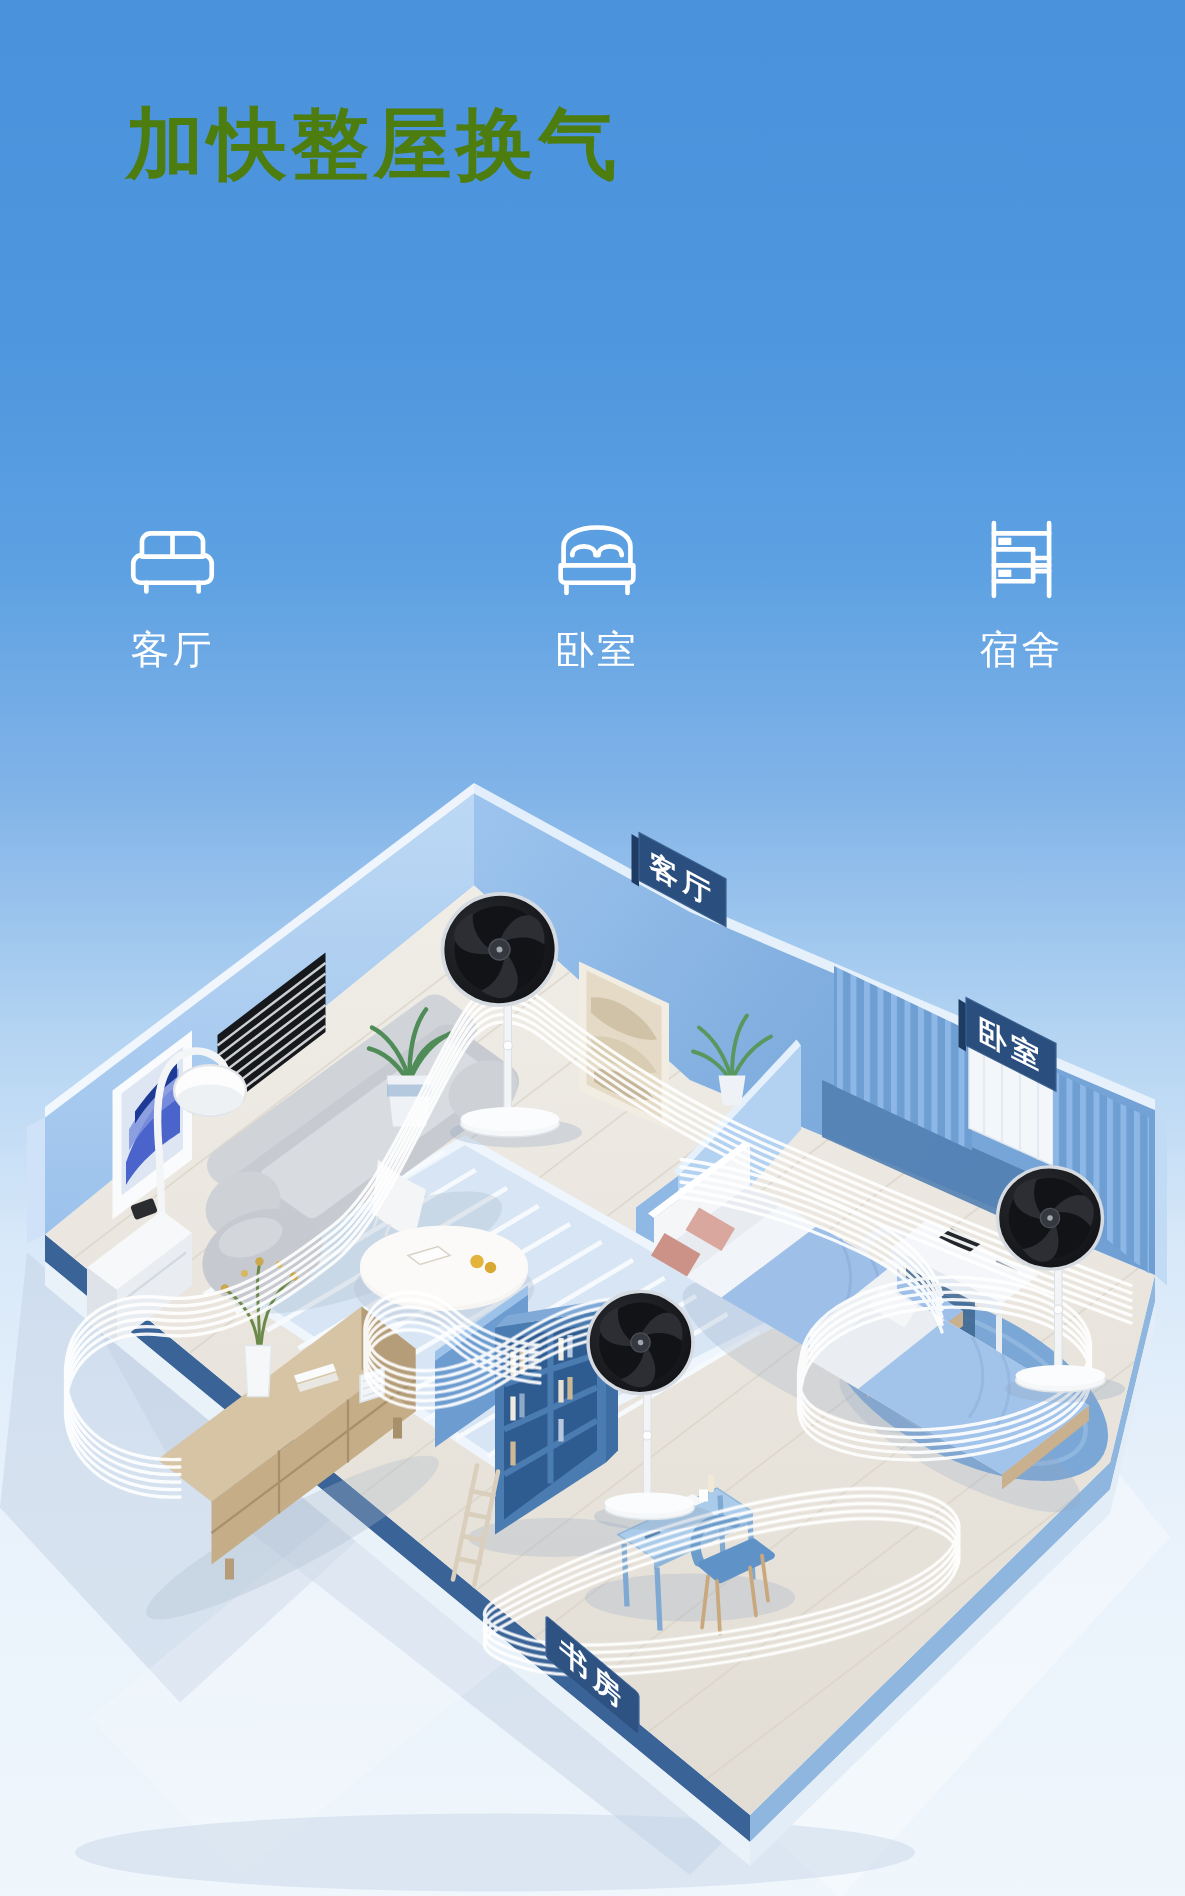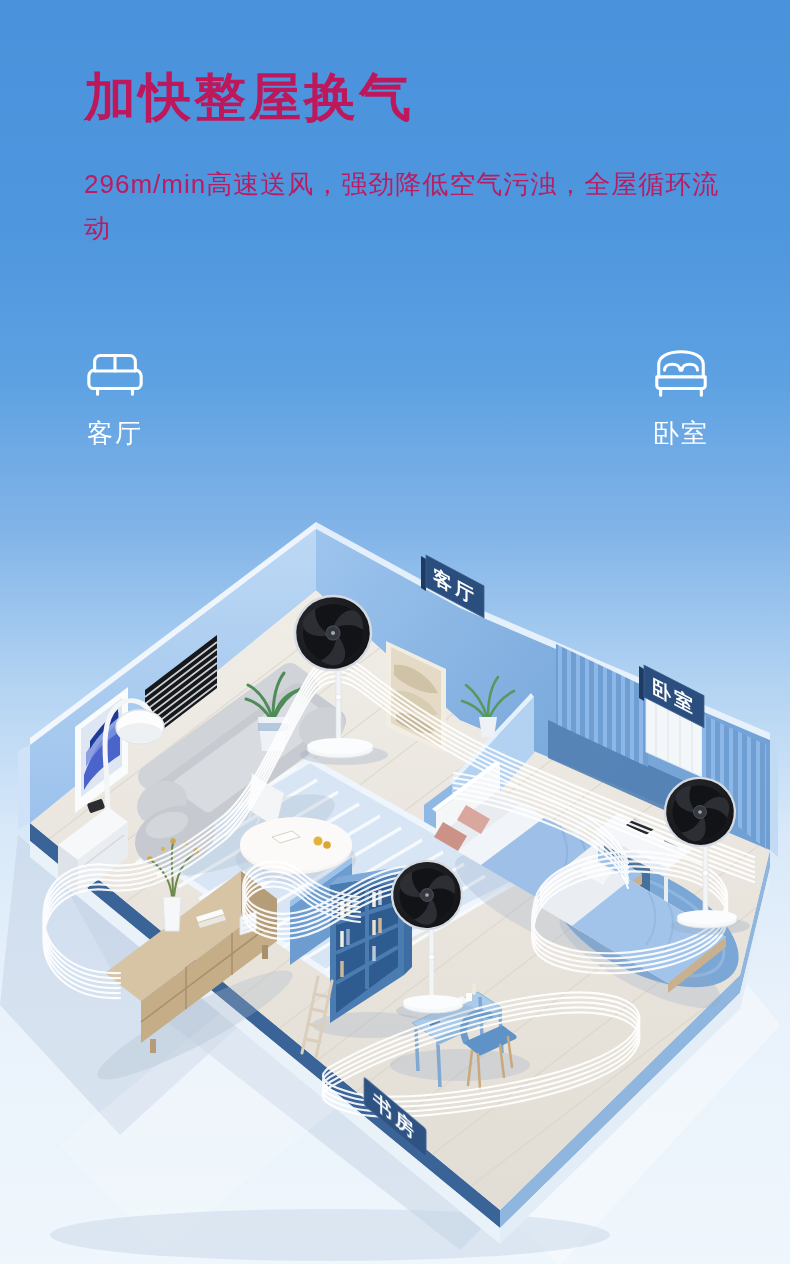--- a/index.html
+++ b/index.html
@@ -1,40 +1,39 @@
 <!DOCTYPE html>
 <html><head>
 <meta charset="utf-8">
 <style>
   html,body{margin:0;padding:0;}
   body{
     width:790px;height:1264px;overflow:hidden;position:relative;
     font-family:"Liberation Sans","DejaVu Sans",sans-serif;
     background:linear-gradient(180deg,#4a92db 0%,#4e96de 18%,#5da1e2 30%,#82b4e8 42%,#b2d3f2 54%,#d9e9f9 66%,#e9f2fb 80%,#eff6fc 100%);
   }
-  .hero{position:absolute;top:60px;left:84px;width:660px;color:#be185d;}
+  .hero{position:absolute;top:60px;left:84px;width:660px;color:#4d7c0f;}
   .hero-title{font-size:52px;font-weight:700;line-height:1.45;letter-spacing:3px;}
   .hero-sub{margin-top:28px;font-size:26px;font-weight:400;line-height:1.68;letter-spacing:1px;opacity:.97;}
   .scenes{position:absolute;top:342px;left:84px;width:628px;display:flex;justify-content:space-between;}
   .scene{display:flex;flex-direction:column;align-items:center;color:#fff;}
   .scene svg{width:62px;height:62px;display:block;}
   .scene-label{margin-top:12px;font-size:26px;letter-spacing:2px;white-space:nowrap;}
   .room-wrap{position:absolute;top:505px;left:0;width:790px;height:759px;}
   .room-wrap svg{display:block;}
   text.sign{fill:#ffffff;font-size:19px;font-weight:700;letter-spacing:3px;text-anchor:middle;}
 </style>
 </head>
 <body>
 
 <div class="hero">
   <div class="hero-title">
     <div>加快整屋换气</div>
   </div>
   <div class="hero-sub">
-    <div>296m/min高速送风，强劲降低空气污浊，全屋循环流动</div>
   </div>
 </div>
 
 <div class="scenes">
   <div class="scene">
     <span>
       <svg viewBox="0 0 64 64" fill="none" stroke="#ffffff" stroke-width="3.2" stroke-linecap="round" stroke-linejoin="round">
         <path d="M11,30 v-10 a6,6 0 0 1 6,-6 h30 a6,6 0 0 1 6,6 v10"></path>
         <path d="M32,14 v16"></path>
         <path d="M11,29 a6,6 0 0 0 -6,6 v8 a5,5 0 0 0 5,5 h44 a5,5 0 0 0 5,-5 v-8 a6,6 0 0 0 -6,-6"></path>
@@ -47,20 +46,32 @@
   <div class="scene">
     <span>
       <svg viewBox="0 0 64 64" fill="none" stroke="#ffffff" stroke-width="3.2" stroke-linecap="round" stroke-linejoin="round">
         <path d="M9,36 v-13 c0,-8 10,-13 23,-13 s23,5 23,13 v13"></path>
         <path d="M15,29 c0,-4 3.5,-6 8,-6 s8,2 8,6 M33,29 c0,-4 3.5,-6 8,-6 s8,2 8,6"></path>
         <path d="M7,36 h50 v9 a3,3 0 0 1 -3,3 h-44 a3,3 0 0 1 -3,-3 z"></path>
         <path d="M11,49 v6 M53,49 v6"></path>
       </svg>
     </span>
     <span class="scene-label">卧室</span>
+  </div>
+  <div class="scene">
+    <span>
+      <svg viewBox="0 0 64 64" fill="none" stroke="#ffffff" stroke-width="3.2" stroke-linecap="round" stroke-linejoin="round">
+        <path d="M13,7 v50 M51,7 v50"></path>
+        <path d="M13,14 h38 M13,25 h27 M13,36 h38 M13,47 h27"></path>
+        <path d="M40,25 v22 M40,31 h11 M40,40 h11"></path>
+        <rect x="16" y="17" width="9" height="5" fill="#ffffff" stroke="none"></rect>
+        <rect x="16" y="39" width="9" height="5" fill="#ffffff" stroke="none"></rect>
+      </svg>
+    </span>
+    <span class="scene-label">宿舍</span>
   </div>
 </div>
 
 <div class="room-wrap">
 <svg width="790" height="759" viewBox="0 0 790 759" xmlns="http://www.w3.org/2000/svg">
   <defs>
     <linearGradient id="wallL" x1="0" y1="24" x2="0" y2="318" gradientUnits="userSpaceOnUse">
       <stop offset="0" stop-color="#bcd8f4"></stop>
           <stop offset="1" stop-color="#9cc2ec"></stop>
     </linearGradient>

